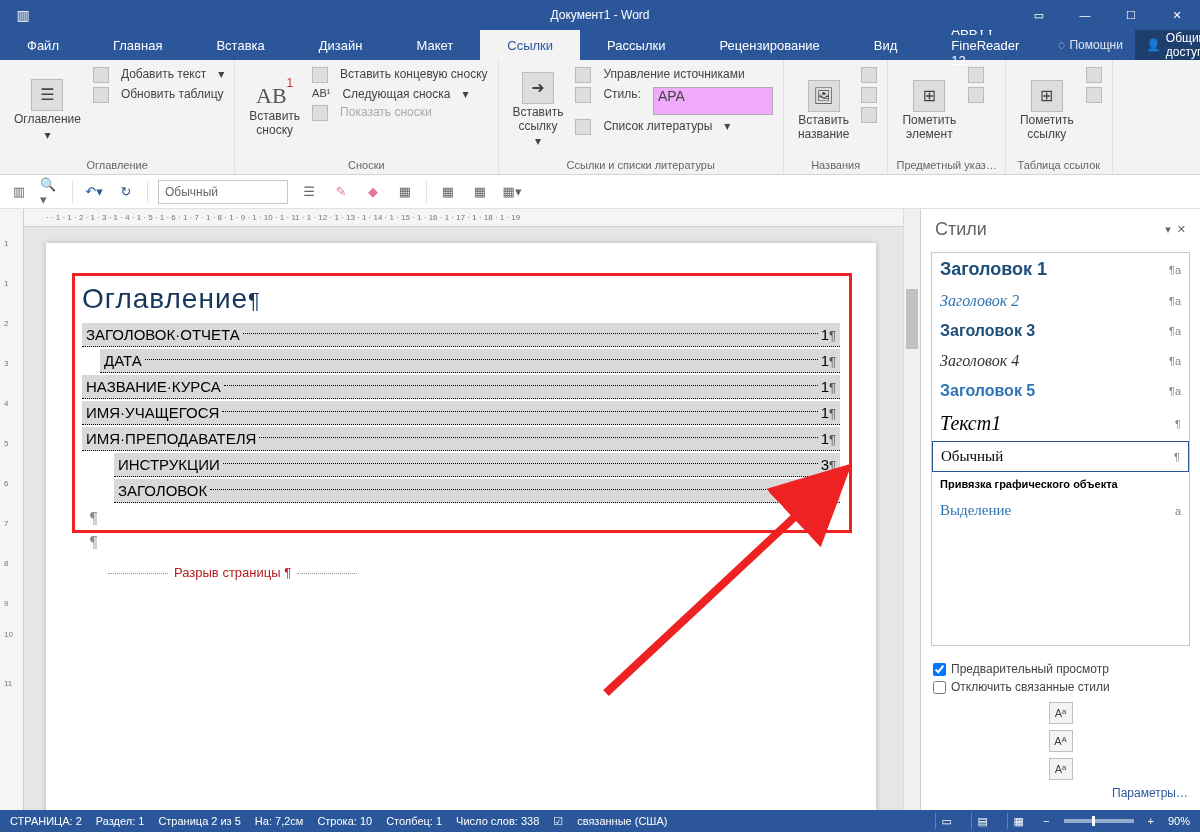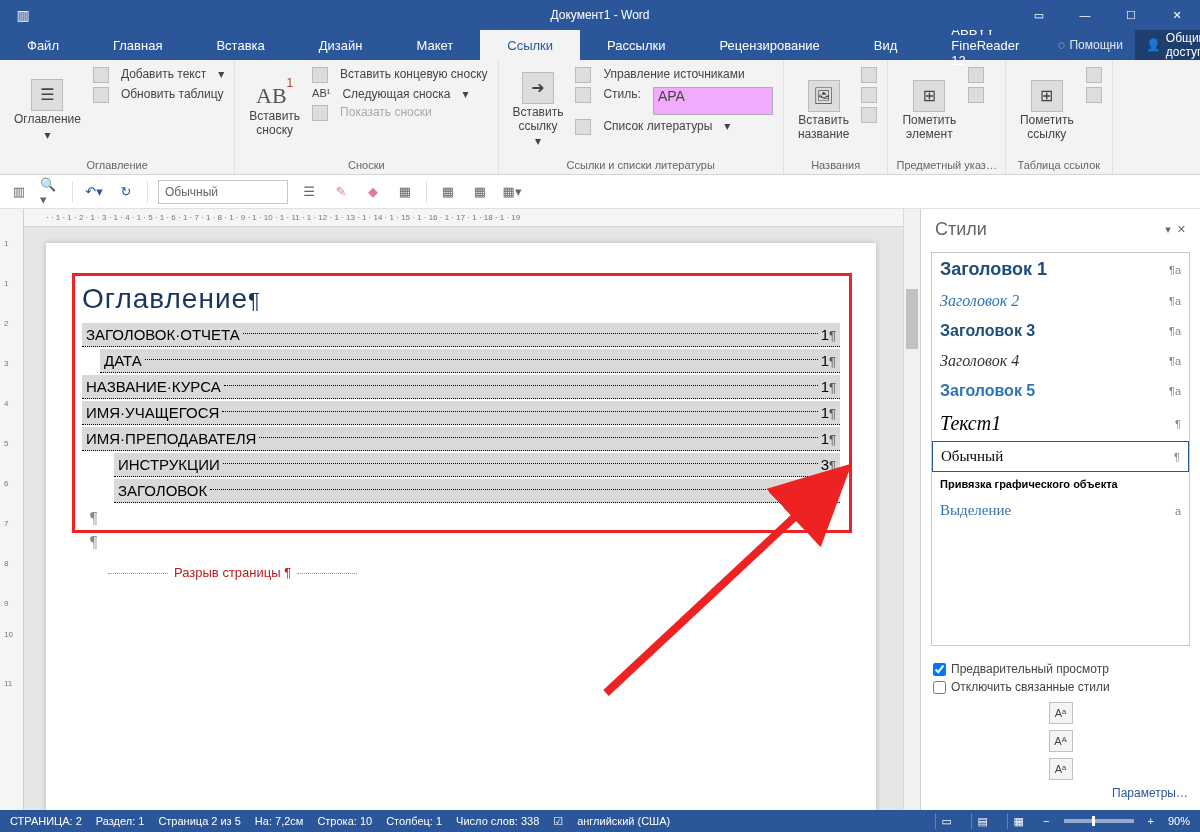--- a/index.html
+++ b/index.html
@@ -401,21 +401,21 @@
 
 <div class="statusbar">
   <span>СТРАНИЦА: 2</span>
   <span>Раздел: 1</span>
   <span>Страница 2 из 5</span>
   <span>На: 7,2см</span>
   <span>Строка: 10</span>
   <span>Столбец: 1</span>
   <span>Число слов: 338</span>
   <span>☑</span>
-  <span>английский (США)</span>
+  <span>связанные (США)</span>
   <span class="spacer"></span>
   <span class="vbtn">▭</span>
   <span class="vbtn">▤</span>
   <span class="vbtn">▦</span>
   <span>−</span>
   <span style="width:70px;height:4px;background:rgba(255,255,255,.5);position:relative">
       <span style="position:absolute;left:40%;top:-3px;width:3px;height:10px;background:#fff"></span>
     </span>
   <span>+</span>
   <span>90%</span>

